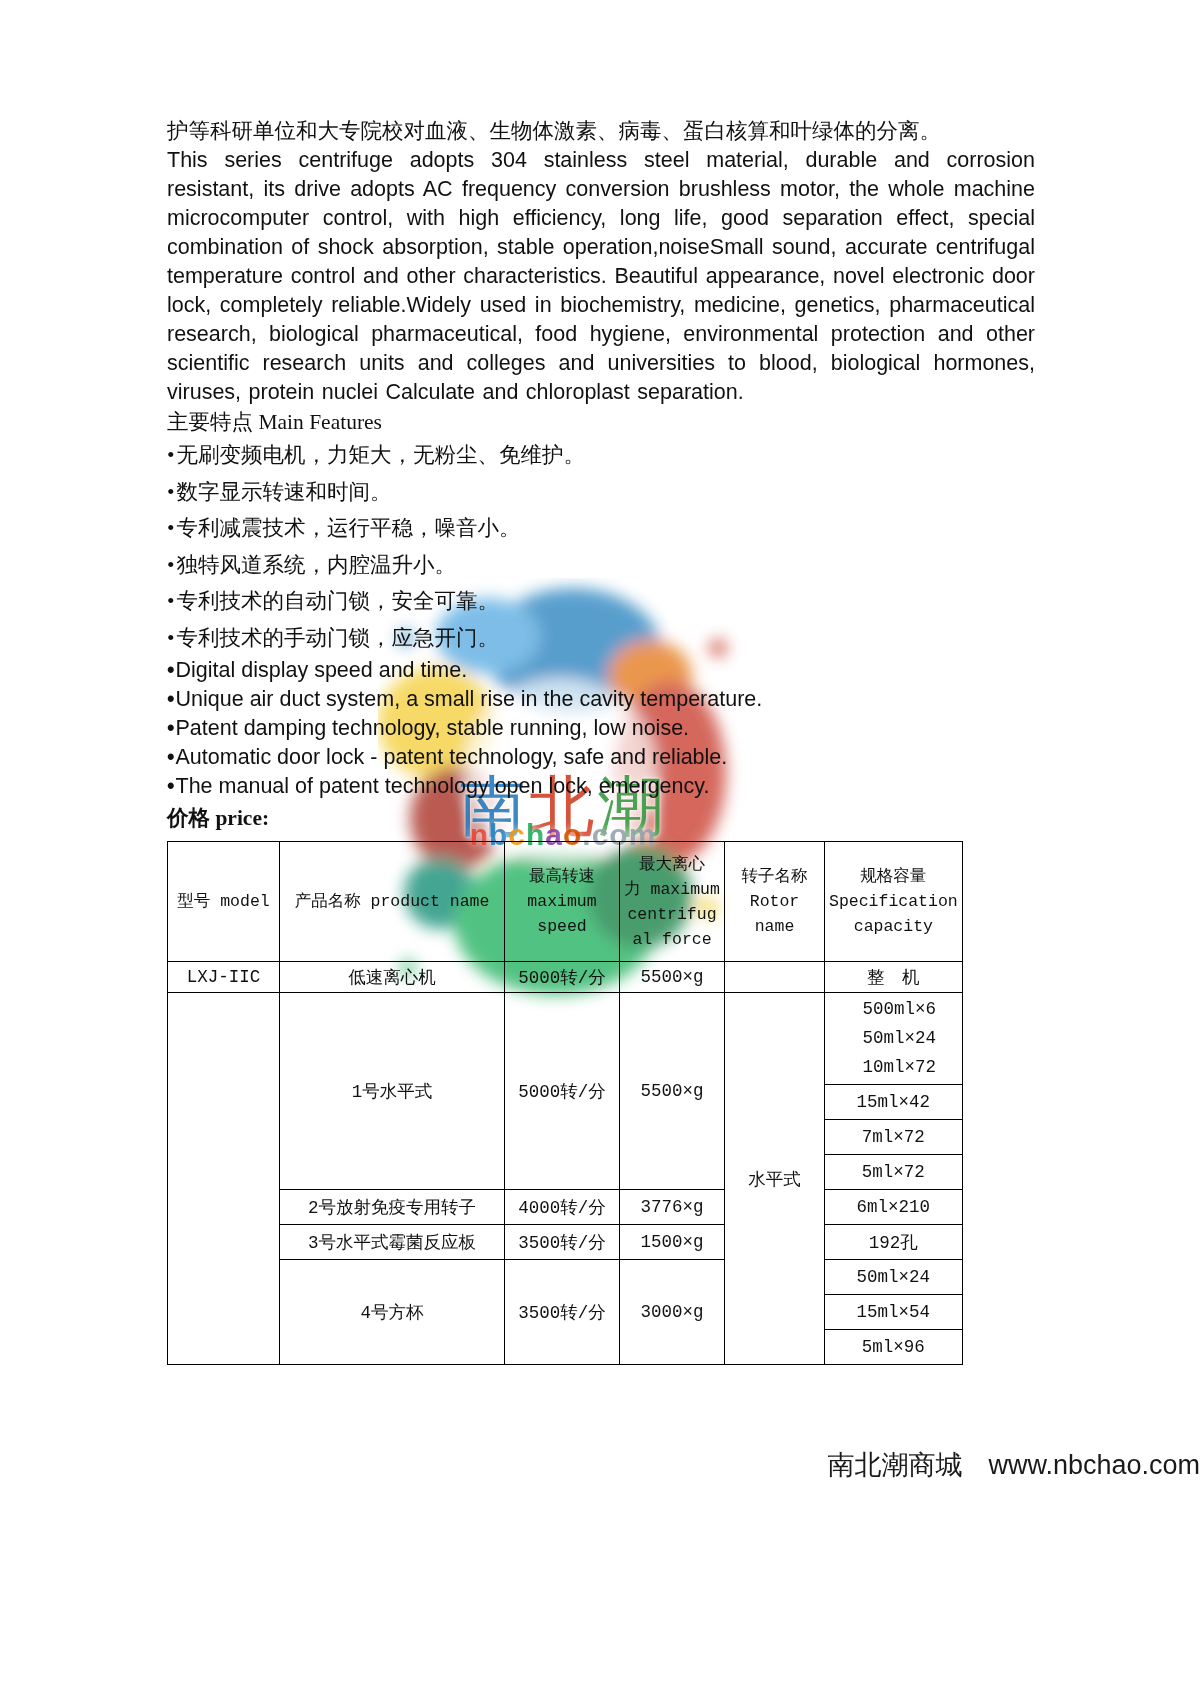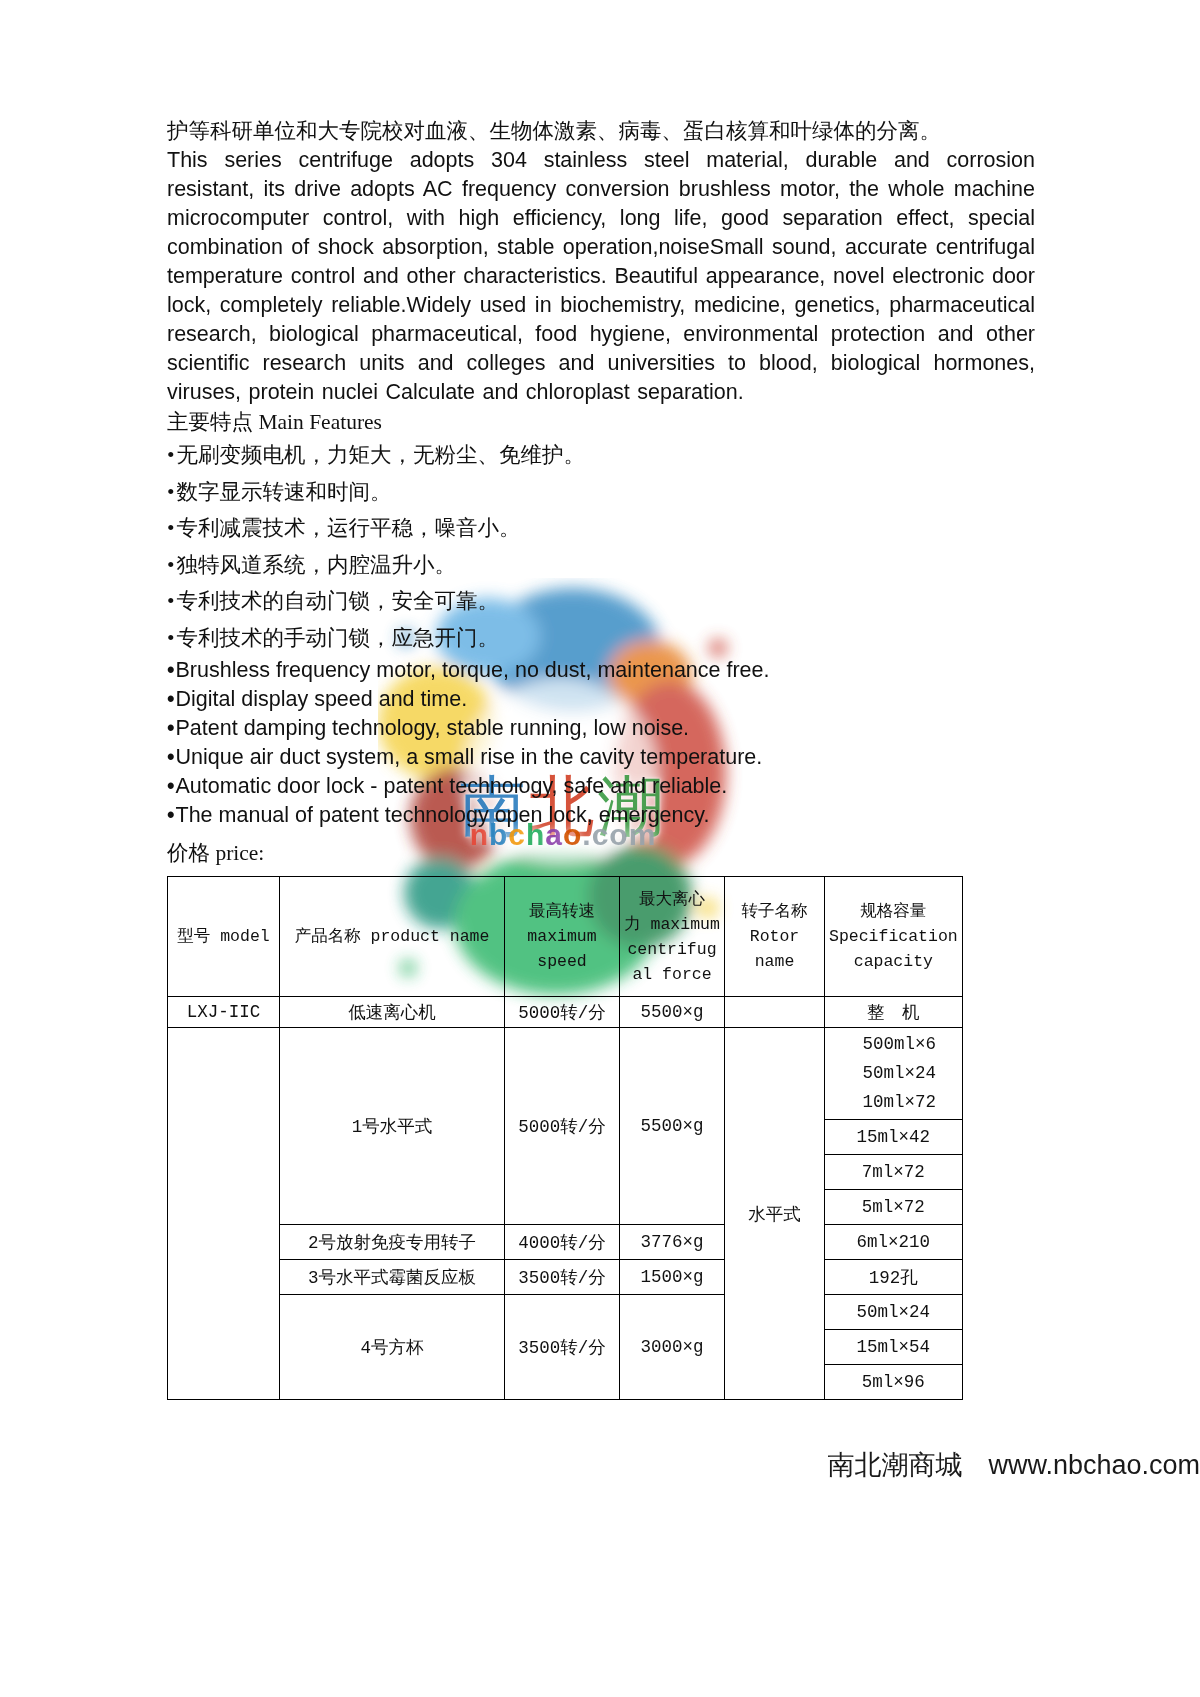--- a/index.html
+++ b/index.html
@@ -48,21 +48,21 @@
   }
   .heading { font-size:21.5px; line-height:30px; }
   ul { list-style:none; }
   .zh-list li { font-size:21.5px; line-height:36.5px; }
   .zh-list li::before { content:"•"; margin-right:2px; }
   .en-list li {
     font-family:"Liberation Sans", sans-serif;
     font-size:21.5px; line-height:29px;
   }
   .en-list li::before { content:"•"; font-weight:bold; margin-right:1px; }
-  .price-label { font-size:21.5px; line-height:30px; margin-top:8px; }
+  .price-label { font-size:21.5px; line-height:30px; margin-top:2px;font-weight:bold; }
 
   
   table.price-table {
     border-collapse:collapse; margin-top:8px;
     font-family:"Liberation Mono", monospace;
     background:transparent;
   }
   .price-table th, .price-table td {
     border:1.6px solid #000; text-align:center; vertical-align:middle;
     padding:2px 4px; white-space:pre-line; font-weight:normal;
@@ -126,24 +126,23 @@
     <ul class="zh-list">
       <li>无刷变频电机，力矩大，无粉尘、免维护。</li>
       <li>数字显示转速和时间。</li>
       <li>专利减震技术，运行平稳，噪音小。</li>
       <li>独特风道系统，内腔温升小。</li>
       <li>专利技术的自动门锁，安全可靠。</li>
       <li>专利技术的手动门锁，应急开门。</li>
     </ul>
 
     <ul class="en-list">
-      <li>Brushless frequency motor, torque, no dust, maintenance free.</li>
       <li>Digital display speed and time.</li>
+      <li>Unique air duct system, a small rise in the cavity temperature.</li>
       <li>Patent damping technology, stable running, low noise.</li>
-      <li>Unique air duct system, a small rise in the cavity temperature.</li>
       <li>Automatic door lock - patent technology, safe and reliable.</li>
       <li>The manual of patent technology open lock, emergency.</li>
     </ul>
 
     <p class="price-label">价格 price:</p>
 
     <table class="price-table">
       <colgroup>
         <col style="width:112px">
         <col style="width:225px">

